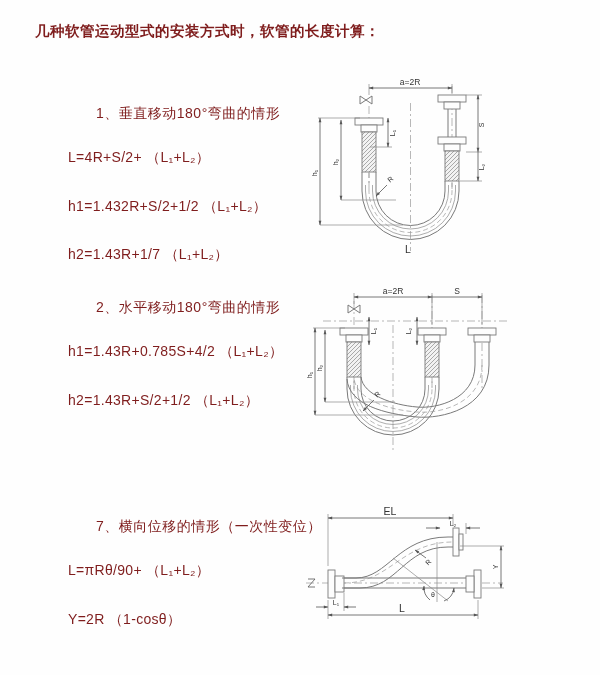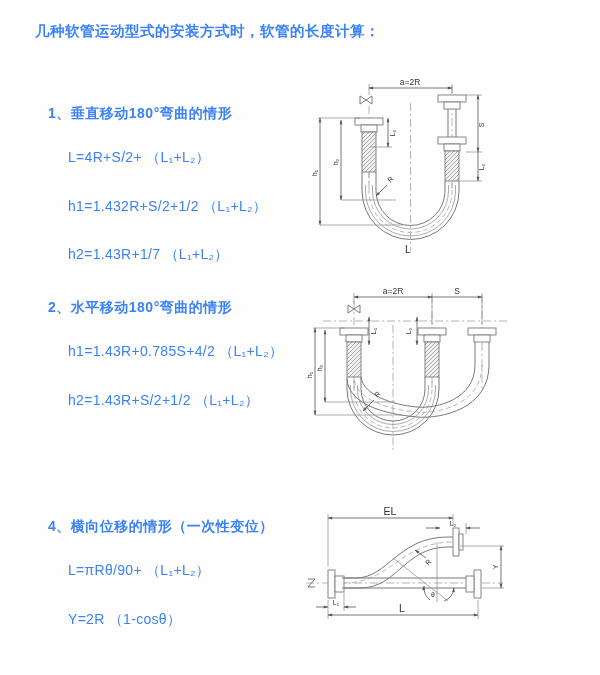--- a/index.html
+++ b/index.html
@@ -1,25 +1,25 @@
 <!DOCTYPE html>
 <html><head>
 <meta charset="utf-8">
 <style>
   html,body{margin:0;padding:0;background:#ffffff;}
   .page{
     position:relative;width:600px;height:675px;background:#fefefe;overflow:hidden;
-    font-family:"Liberation Sans","DejaVu Sans",sans-serif;color:#3b82f6;
+    font-family:"Liberation Sans","DejaVu Sans",sans-serif;color:#7f1d1d;
   }
   .doc-title{
     position:absolute;left:35px;top:22px;font-size:14.5px;font-weight:700;
     letter-spacing:0.5px;white-space:nowrap;
   }
   .section{position:absolute;left:48px;}
-  .sec-heading{font-size:14px;font-weight:700;letter-spacing:0.5px;white-space:nowrap;}
+  .sec-heading{font-size:14px;font-weight:400;letter-spacing:0.5px;white-space:nowrap;margin-left:48px;}
   .formula{font-size:14px;line-height:28.5px;padding-left:20px;letter-spacing:0.3px;white-space:nowrap;margin-top:20px;}
   .sec1{top:105px;} .sec2{top:299px;} .sec3{top:518px;}
   .sec-heading{margin-bottom:9px;}
   .diagram{position:absolute;}
   svg text{font-family:"Liberation Sans","DejaVu Sans",sans-serif;fill:#333;}
   .dl{font-size:7px;}     
   .dm{font-size:8.5px;}   
   .bl{font-size:10.5px;}  
   .pipe{stroke:#7a7a7a;stroke-width:1;fill:none;}
   .thin{stroke:#8a8a8a;stroke-width:0.7;fill:none;}
@@ -44,21 +44,21 @@
     <div class="formula">h2=1.43R+1/7 （L₁+L₂）</div>
   </div>
 
   <div class="section sec2">
     <div class="sec-heading">2、水平移动180°弯曲的情形</div>
     <div class="formula">h1=1.43R+0.785S+4/2 （L₁+L₂）</div>
     <div class="formula">h2=1.43R+S/2+1/2 （L₁+L₂）</div>
   </div>
 
   <div class="section sec3">
-    <div class="sec-heading">4、横向位移的情形（一次性变位）</div>
+    <div class="sec-heading">7、横向位移的情形（一次性变位）</div>
     <div class="formula">L=πRθ/90+ （L₁+L₂）</div>
     <div class="formula">Y=2R （1-cosθ）</div>
   </div>
 
   <svg class="diagram" style="left:308px;top:73px;" width="242" height="185" viewBox="0 0 242 185">
     <defs>
       <marker id="m1" viewBox="0 0 10 10" refX="9.5" refY="5" markerWidth="10" markerHeight="5.5" orient="auto-start-reverse">
         <path d="M0 1.8 L10 5 L0 8.2 Z" fill="#555"></path>
       </marker>
       <pattern id="p1" patternUnits="userSpaceOnUse" width="4" height="4">

